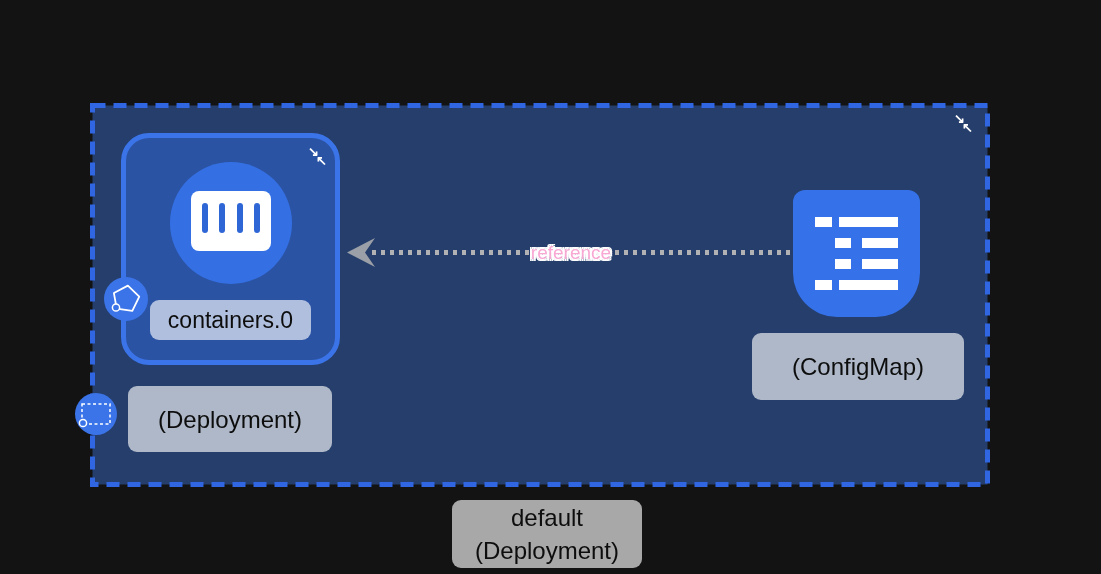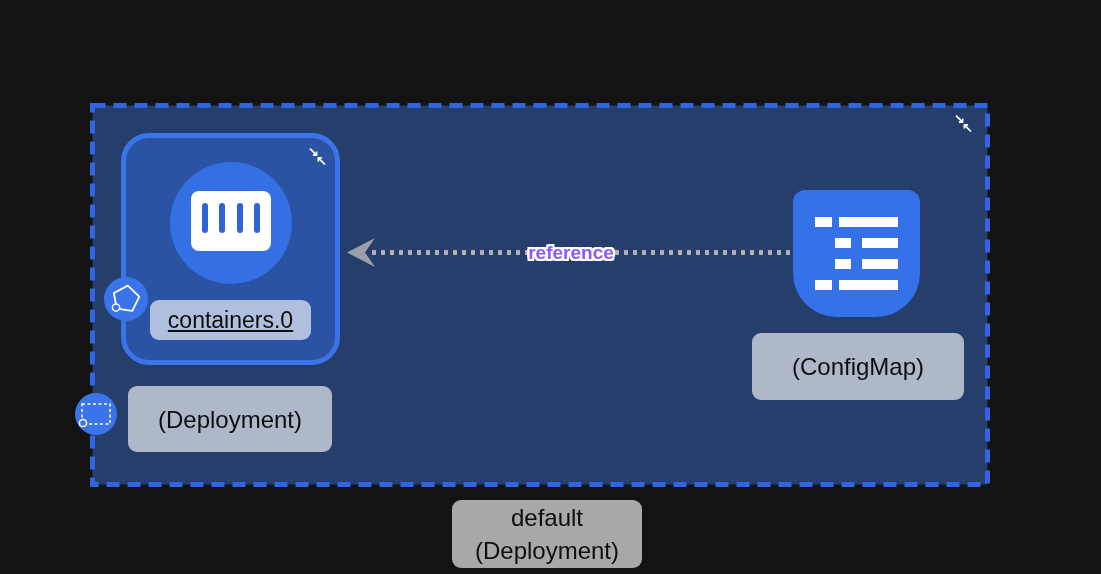--- a/index.html
+++ b/index.html
@@ -111,37 +111,36 @@
     flex-direction: column;
     align-items: center;
     justify-content: center;
     background: rgba(255,255,255,0.63);
     border-radius: 9px;
     color: #0d0d0d;
     text-align: center;
     white-space: nowrap;
     cursor: default;
   }
-  .lbl-containers { left: 150px; top: 300px; width: 161px; height: 40px; font-size: 23px; text-decoration: underline; }
+  .lbl-containers { left: 150px; top: 300px; width: 161px; height: 40px; font-size: 23px; }
   .lbl-deployment { left: 128px; top: 386px; width: 204px; height: 66px; font-size: 24px; line-height: 33px; }
   .lbl-configmap  { left: 752px; top: 333px; width: 212px; height: 67px; font-size: 24px; line-height: 33px; }
   .lbl-namespace  { left: 452px; top: 500px; width: 190px; height: 68px; font-size: 24px; line-height: 33px; }
   
   .edge-label {
     position: absolute;
     left: 571px; top: 253px;
     transform: translate(-50%, -50%);
     font-size: 19px;
-    color: #8b5cf6;
+    color: #f9a8d4;
     text-shadow:
       -2px -2px 0 #fff,  2px -2px 0 #fff,
       -2px  2px 0 #fff,  2px  2px 0 #fff,
        0   -2px 0 #fff,  0    2px 0 #fff,
       -2px  0   0 #fff,  2px  0   0 #fff;
-    font-weight: bold;
   }
 </style>
 </head>
 <body>
 
 <div class="canvas">
 
   <svg class="layer" width="1101" height="574" viewBox="0 0 1101 574">
     <rect x="92.5" y="105.5" width="895" height="379" fill="#253e6b" stroke="#3166e3" stroke-width="5" stroke-dasharray="13 8"></rect>
     <line x1="372" y1="252.5" x2="793" y2="252.5" stroke="#b2b2b5" stroke-width="5" stroke-dasharray="4 5"></line>

